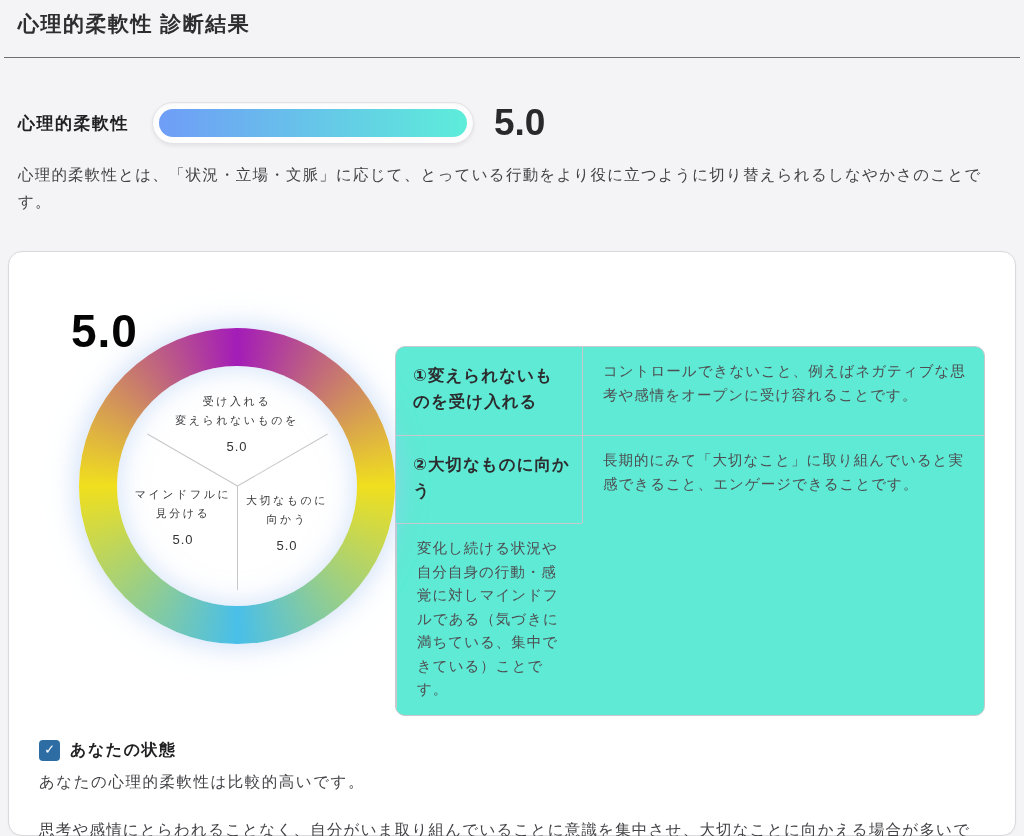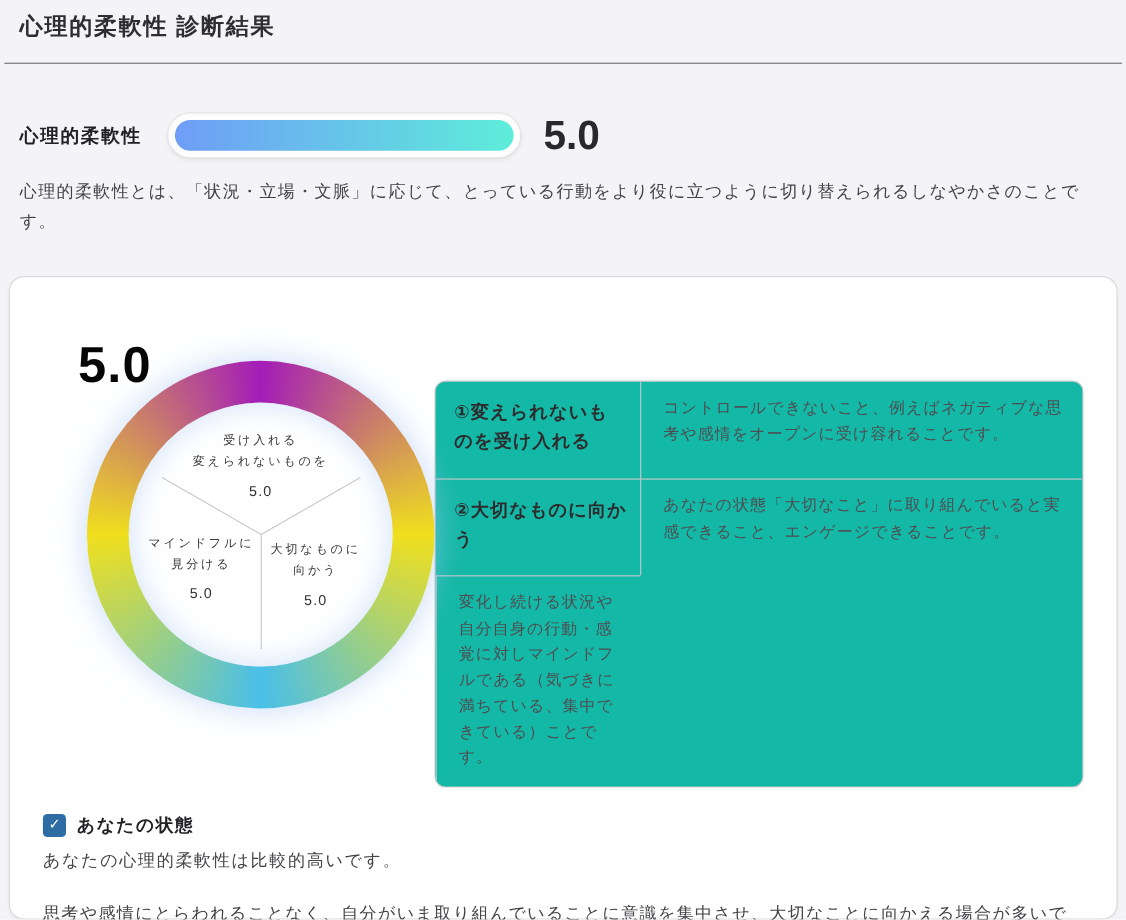--- a/index.html
+++ b/index.html
@@ -93,21 +93,21 @@
   .seg-value { margin-top: 9px; font-size: 13px; letter-spacing: 1px; color: #333; }
   .seg-top   { left: 58px;  top: 64px;  width: 200px; }
   .seg-left  { left: 28px;  top: 157px; width: 152px; }
   .seg-right { left: 132px; top: 163px; width: 152px; }
 
   
   .def-table {
     flex: 1; margin-top: 68px; align-self: flex-start;
     display: grid; grid-template-columns: 186px 1fr;
     border: 1px solid #c9c9cd; border-radius: 10px;
-    overflow: hidden; background: #14b8a6;
+    overflow: hidden; background: #5eead4;
   }
   .def-term {
     padding: 16px 12px 16px 17px; font-size: 16.5px; font-weight: 700;
     line-height: 1.55; color: #2c2c2e; letter-spacing: 1px;
   }
   .def-desc {
     padding: 13px 16px 13px 20px; font-size: 14.5px; line-height: 1.62;
     color: #4e4e52; letter-spacing: 1px;
     border-left: 1px solid #c9c9cd; min-height: 88px;
   }
@@ -190,21 +190,21 @@
             </div>
             <div class="seg-value">5.0</div>
           </div>
         </div>
       </div>
 
       <div class="def-table">
         <div class="def-term">①変えられないものを受け入れる</div>
         <div class="def-desc">コントロールできないこと、例えばネガティブな思考や感情をオープンに受け容れることです。</div>
         <div class="def-term row-sep">②大切なものに向かう</div>
-        <div class="def-desc row-sep">あなたの状態「大切なこと」に取り組んでいると実感できること、エンゲージできることです。</div>
+        <div class="def-desc row-sep">長期的にみて「大切なこと」に取り組んでいると実感できること、エンゲージできることです。</div>
         <div class="def-desc row-sep">変化し続ける状況や自分自身の行動・感覚に対しマインドフルである（気づきに満ちている、集中できている）ことです。</div>
       </div>
     </div>
 
     <div class="status">
       <div class="status-head">
         <span class="checkbox"></span>
         <span class="status-title">あなたの状態</span>
       </div>
       <p class="status-summary">あなたの心理的柔軟性は比較的高いです。</p>

